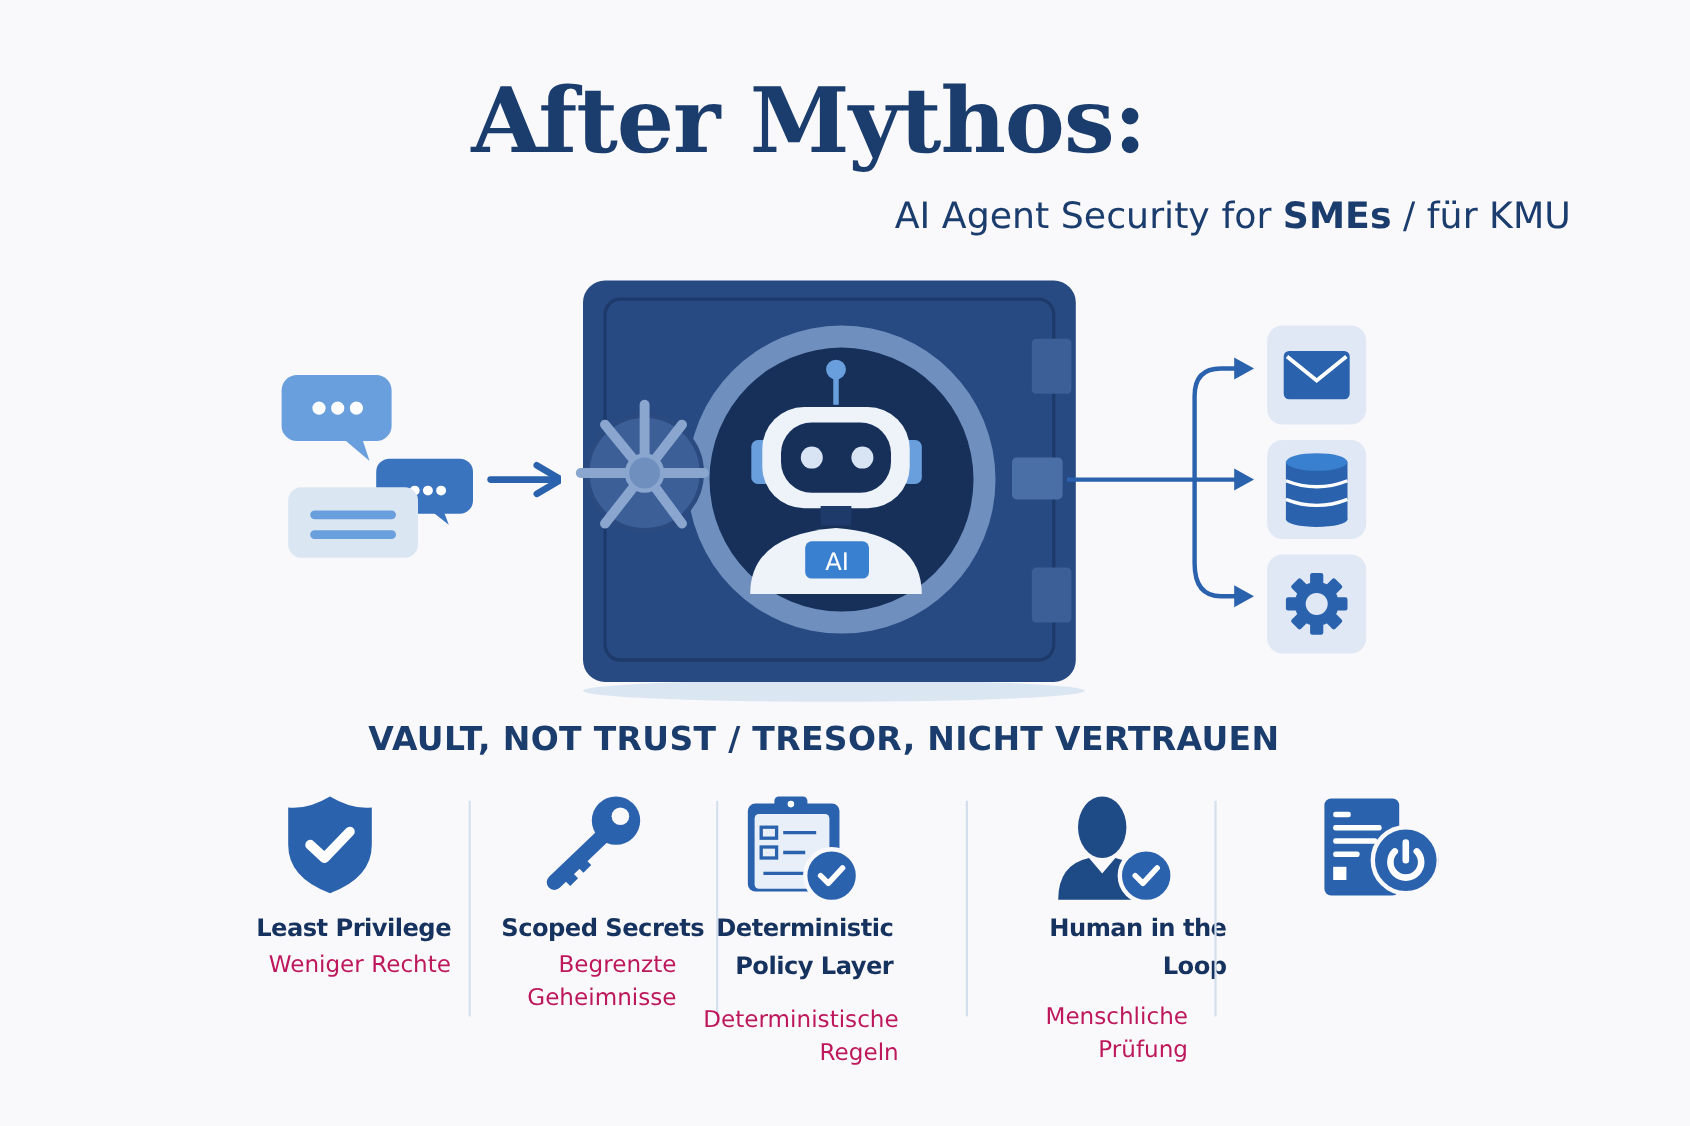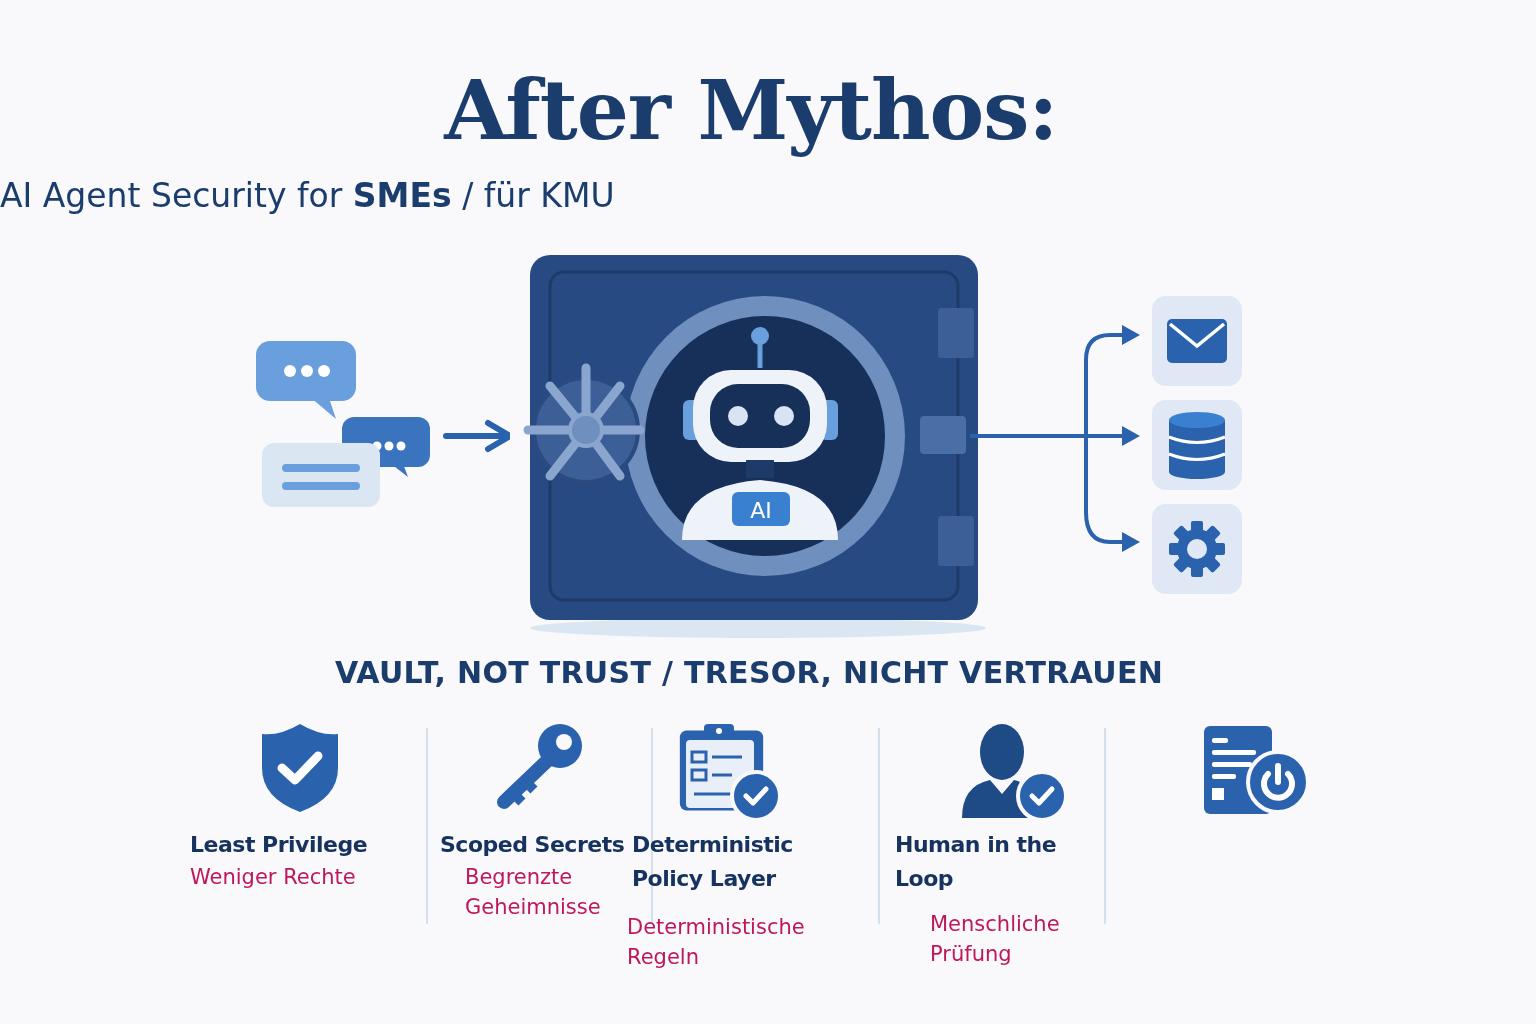--- a/index.html
+++ b/index.html
@@ -6,34 +6,34 @@
   body {
     width:1536px; height:1024px; overflow:hidden;
     background:#f9f8fa; position:relative;
     font-family:"Liberation Sans", "DejaVu Sans", sans-serif;
     color:#1a3a6b;
   }
   .abs { position:absolute; }
   .title {
     left:0; width:1470px; top:62px; text-align:center;
     font-family:"DejaVu Serif", "Liberation Serif", serif;
-    font-weight:bold; font-size:82px; color:#1b3d6e; letter-spacing:-1px;padding-left:16px;
+    font-weight:bold; font-size:82px; color:#1b3d6e; letter-spacing:-1px;
   }
   .subtitle {
-    left:0; width:1428px; top:176px; text-align:left;
+    left:0; width:1428px; top:176px; text-align:right;
     font-family:"DejaVu Sans", sans-serif; font-size:33px; color:#1b3d6e;
   }
   .subtitle b { font-weight:bold; }
   .tagline {
     left:0; width:1498px; top:655px; text-align:center;
     font-family:"DejaVu Sans", sans-serif; font-weight:bold;
     font-size:30px; color:#1b3d6e; letter-spacing:0.3px;
   }
   .pillar {
-    position:absolute; top:722px; text-align:left;
+    position:absolute; top:722px; text-align:right;
   }
   .pillar .icon { height:100px; display:flex; justify-content:center; align-items:flex-start; }
   .pillar .t {
     font-family:"DejaVu Sans", sans-serif; font-weight:bold;
     font-size:22px; color:#16325e; line-height:34px; margin-top:6px;
     letter-spacing:-0.5px;
   }
   .pillar .s {
     font-family:"DejaVu Sans", sans-serif; font-size:21px; color:#be185d;
     line-height:30px;

